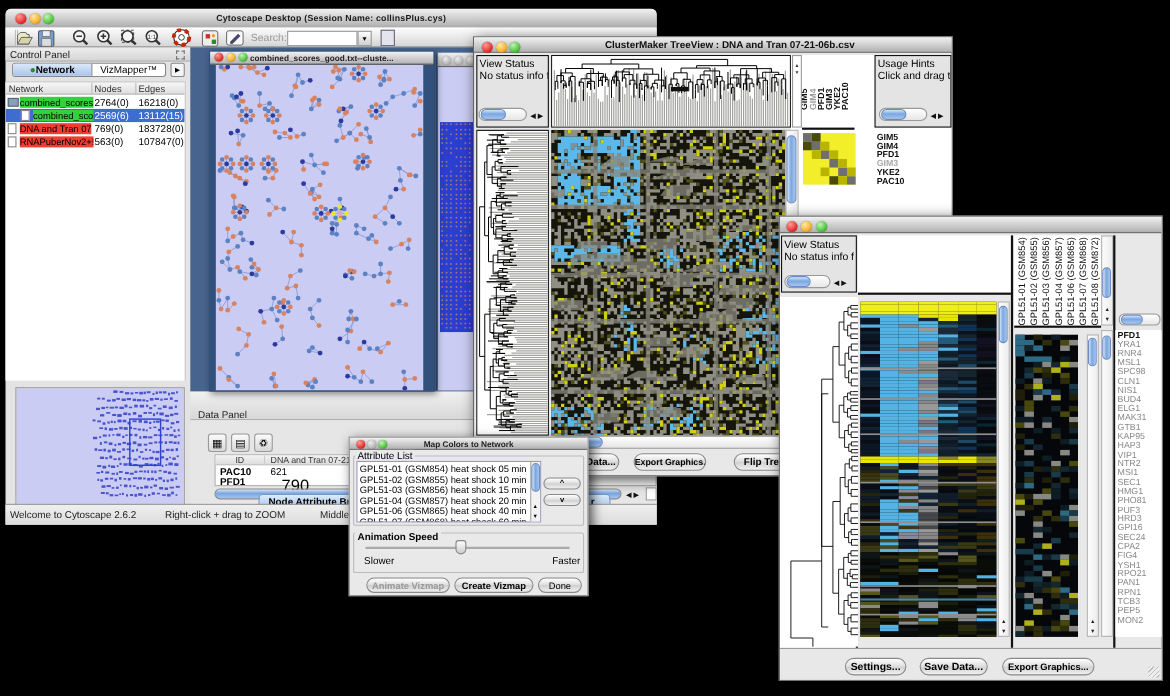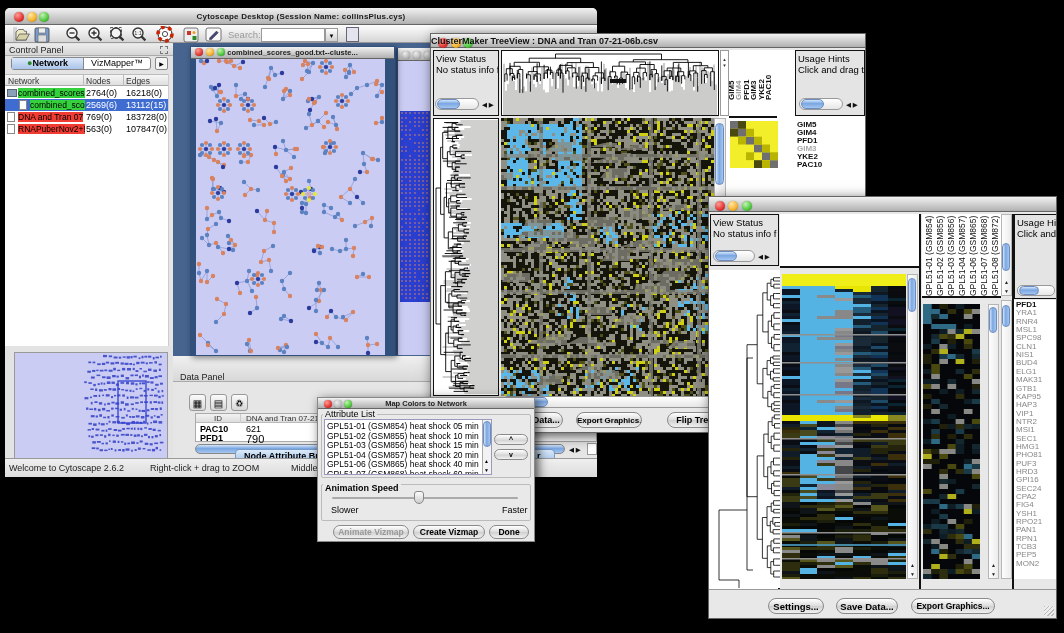--- a/index.html
+++ b/index.html
@@ -372,21 +372,21 @@
       <div class="abs" style="left:58px;top:12px;width:17px;height:17px;background:linear-gradient(#fbfbfb,#d8d8d8);border:1px solid #999;border-radius:3px;font-size:10px;text-align:center;line-height:17px">♽</div>
       <div class="abs" style="left:22px;top:31px;width:402px;height:29px;background:#fff;border:1px solid #aaa">
         <div class="abs" style="left:0;top:0;width:400px;height:9px;background:linear-gradient(#f2f2f2,#ddd);border-bottom:1px solid #bbb;font-size:8px;color:#333">
           <span class="abs" style="left:18px;top:0px">ID</span>
           <span class="abs" style="left:50px;top:0px">DNA and Tran 07-21-06b</span>
           <span class="abs" style="left:44px;width:1px;height:9px;background:#ccc"></span>
         </div>
         <div class="abs" style="left:4px;top:10px;font-size:9px;font-weight:bold">PAC10</div>
         <div class="abs" style="left:50px;top:10px;font-size:9px">621</div>
         <div class="abs" style="left:4px;top:19px;font-size:9px;font-weight:bold">PFD1</div>
-        <div class="abs" style="left:50px;top:19px;font-size:11px">790</div>
+        <div class="abs" style="left:60px;top:19px;font-size:15px">790</div>
       </div>
       <div class="abs" style="left:22px;top:62px;width:370px;height:10px;border:1px solid #888;border-radius:5px;background:linear-gradient(#d3e4f9,#7aa7e2 45%,#a6c6ef)"></div>
       <div style="position:absolute;left:396px;top:64px;font-size:6.5px;color:#111">◀ ▶</div>
       <div class="abs" style="left:414px;top:61px;width:10px;height:12px;background:#fff;border:1px solid #999"></div>
     </div>
     <div class="abs" style="left:230px;top:441px;height:13px;padding:0 8px;background:linear-gradient(#dcebfa,#a8c6ec);border:1px solid #7a9ac8;border-radius:4px 4px 0 0;font-size:9px;font-weight:bold;line-height:13px;white-space:nowrap">Node Attribute Browser</div>
     <div class="abs" style="left:528px;top:441px;width:22px;height:13px;background:linear-gradient(#dcebfa,#a8c6ec);border:1px solid #7a9ac8;border-radius:0 4px 0 0;font-size:9px;font-weight:bold;line-height:13px;padding-left:3px">r</div>
     <div class="abs" style="left:0;top:450px;width:592px;height:19px;background:linear-gradient(#efefef,#dcdcdc);border-top:1px solid #999;font-size:9px;color:#222">
       <span class="abs" style="left:4px;top:4px">Welcome to Cytoscape 2.6.2</span>
       <span class="abs" style="left:145px;top:4px">Right-click + drag  to  ZOOM</span>
@@ -1088,21 +1088,21 @@
         <circle cx="113" cy="129" r="2.1" fill="#e6e63a"></circle>
         <circle cx="117" cy="131" r="2.1" fill="#5c82c2"></circle>
         <circle cx="113" cy="135" r="2.1" fill="#d8aab8"></circle>
       </svg></div>
   </div>
 <div class="abs" style="left:430px;top:33px;width:436px;height:400px;background:#e8e8e8;border:1px solid #666;box-shadow:3px 3px 12px rgba(0,0,0,.7)">
     <div class="abs tb" style="left:0;top:0;width:434px;height:14px"></div>
     <div style="position:absolute;left:7px;top:4px;width:10px;height:10px;border-radius:50%;background:radial-gradient(circle at 35% 30%,#ff9d96,#e33632 60%,#a00);box-shadow:0 0 1px rgba(0,0,0,.6)"></div>
     <div style="position:absolute;left:20px;top:4px;width:10px;height:10px;border-radius:50%;background:radial-gradient(circle at 35% 30%,#ffe7a8,#f5b32e 60%,#b36d00);box-shadow:0 0 1px rgba(0,0,0,.6)"></div>
     <div style="position:absolute;left:32px;top:4px;width:10px;height:10px;border-radius:50%;background:radial-gradient(circle at 35% 30%,#c4f2b4,#4fc93f 60%,#1d7d00);box-shadow:0 0 1px rgba(0,0,0,.6)"></div>
-    <div class="abs" style="left:0;top:2px;width:346px;text-align:left;font-size:9px;font-weight:bold;color:#111">ClusterMaker TreeView : DNA and Tran 07-21-06b.csv</div>
+    <div class="abs" style="left:0;top:2px;width:346px;text-align:right;font-size:9px;font-weight:bold;color:#111">ClusterMaker TreeView : DNA and Tran 07-21-06b.csv</div>
     <div class="abs" style="left:288px;top:16px;width:146px;height:346px;background:#fff"></div>
     <div class="abs" style="left:2px;top:16px;width:66px;height:66px;background:#e4e4e4;border:1px solid #111;font-size:9.5px">
       <div style="padding:2px 0 0 2px">View Status</div>
       <div style="padding:0 0 0 2px;white-space:nowrap;overflow:hidden">No status info f</div>
     </div>
     <div style="position:absolute;left:4px;top:64px;width:44px;height:12px;background:linear-gradient(#fff,#e6e6e6);border:1px solid #999;border-radius:6px">
       <div style="position:absolute;left:1px;top:0px;width:23px;height:10px;border-radius:6px;background:linear-gradient(#d3e4f9,#7aa7e2 45%,#a6c6ef);border:1px solid #6b8cc0"></div>
     </div>
     <div style="position:absolute;left:51px;top:67px;font-size:6.5px;color:#111">◀ ▶</div>
     <div class="abs" style="left:70px;top:16px;width:218px;height:66px;border:1px solid #111"><svg width="216" height="64" viewBox="0 0 216 64">
@@ -1937,24 +1937,20 @@
         <text transform="translate(54,82) rotate(-90)" font-family="Liberation Sans" font-size="8.5" fill="#111">GPL51-06 (GSM865)</text>
         <text transform="translate(65,82) rotate(-90)" font-family="Liberation Sans" font-size="8.5" fill="#111">GPL51-07 (GSM868)</text>
         <text transform="translate(76,82) rotate(-90)" font-family="Liberation Sans" font-size="8.5" fill="#111">GPL51-08 (GSM872)</text>
       </svg></div>
     <div class="abs" style="left:213px;top:99px;width:79px;height:2px;background:#111"></div>
     <div style="position:absolute;left:292px;top:17px;width:11px;height:82px;background:linear-gradient(90deg,#fdfdfd,#ececec);border:1px solid #b5b5b5">
       <div style="position:absolute;left:0px;top:28px;width:8px;height:28px;border-radius:4px;background:linear-gradient(90deg,#d3e4f9,#7aa7e2 45%,#a6c6ef);border:1px solid #6b8cc0"></div>
       <div style="position:absolute;left:2px;bottom:10px;font-size:5px;color:#222">▲</div>
       <div style="position:absolute;left:2px;bottom:1px;font-size:5px;color:#222">▼</div>
     </div>
-    <div class="abs" style="left:305px;top:17px;width:43px;height:85px;background:#e4e4e4;border:1px solid #111;font-size:9.5px;overflow:hidden">
-      <div style="padding:2px 0 0 2px;white-space:nowrap">Usage Hi</div>
-      <div style="padding:0 0 0 2px;white-space:nowrap">Click and</div>
-    </div>
     <div style="position:absolute;left:308px;top:88px;width:38px;height:11px;background:linear-gradient(#fff,#e6e6e6);border:1px solid #999;border-radius:5px">
       <div style="position:absolute;left:1px;top:0px;width:20px;height:9px;border-radius:5px;background:linear-gradient(#d3e4f9,#7aa7e2 45%,#a6c6ef);border:1px solid #6b8cc0"></div>
     </div>
     <div class="abs" style="left:303px;top:17px;width:2px;height:375px;background:#111"></div>
     <div class="abs" style="left:214px;top:107px;width:57px;height:275px"><svg width="57" height="275" viewBox="0 0 57 275">
         <rect width="57" height="275" fill="#05070a"></rect>
         <rect x="0.0" y="0" width="8.7" height="5" fill="#2e6a84"></rect>
         <rect x="16.3" y="0" width="8.7" height="5" fill="#20200a"></rect>
         <rect x="32.6" y="0" width="8.7" height="5" fill="#0e1c24"></rect>
         <rect x="0.0" y="5" width="8.7" height="5" fill="#2e6a84"></rect>
@@ -2206,13 +2202,13 @@
     <div style="position:absolute;left:176px;top:36px;width:34px;height:11px;background:linear-gradient(#fff,#dcdcdc 50%,#cfcfcf 51%,#f0f0f0);border:1px solid #8a8a8a;border-radius:6px;text-align:center;line-height:10px;font-size:7px;white-space:nowrap;overflow:hidden;font-weight:bold;color:#000">^</div>
     <div style="position:absolute;left:176px;top:51px;width:34px;height:11px;background:linear-gradient(#fff,#dcdcdc 50%,#cfcfcf 51%,#f0f0f0);border:1px solid #8a8a8a;border-radius:6px;text-align:center;line-height:10px;font-size:7px;white-space:nowrap;overflow:hidden;font-weight:bold;color:#000">v</div>
     <div class="abs" style="left:3px;top:86px;width:210px;height:37px;border:1px solid #bbb;border-radius:2px"></div>
     <div class="abs" style="left:5px;top:81px;font-size:9px;font-weight:bold;background:#e9e9e9;padding:4px 2px">Animation Speed</div>
     <div class="abs" style="left:14px;top:99px;width:186px;height:2px;background:#aaa;border-radius:1px"></div>
     <div class="abs" style="left:96px;top:93px;width:10px;height:13px;background:linear-gradient(#fdfdfd,#ccc);border:1px solid #888;border-radius:3px 3px 5px 5px"></div>
     <div class="abs" style="left:13px;top:107px;font-size:9px">Slower</div>
     <div class="abs" style="left:184px;top:107px;font-size:9px">Faster</div>
     <div style="position:absolute;left:15px;top:127px;width:76px;height:14px;background:linear-gradient(#fff,#dcdcdc 50%,#cfcfcf 51%,#f0f0f0);border:1px solid #8a8a8a;border-radius:8px;text-align:center;line-height:13px;font-size:8.5px;white-space:nowrap;overflow:hidden;font-weight:bold;color:#999">Animate Vizmap</div>
     <div style="position:absolute;left:95px;top:127px;width:72px;height:14px;background:linear-gradient(#fff,#dcdcdc 50%,#cfcfcf 51%,#f0f0f0);border:1px solid #8a8a8a;border-radius:8px;text-align:center;line-height:13px;font-size:8.5px;white-space:nowrap;overflow:hidden;font-weight:bold;color:#000">Create Vizmap</div>
-    <div style="position:absolute;left:171px;top:127px;width:40px;height:14px;background:linear-gradient(#fff,#dcdcdc 50%,#cfcfcf 51%,#f0f0f0);border:1px solid #8a8a8a;border-radius:8px;text-align:center;line-height:13px;font-size:8.5px;white-space:nowrap;overflow:hidden;font-weight:bold;color:#000">Done</div>
+    <div style="position:absolute;left:171px;top:127px;width:40px;height:14px;background:linear-gradient(#fff,#dcdcdc 50%,#cfcfcf 51%,#f0f0f0);border:1px solid #8a8a8a;border-radius:8px;text-align:center;line-height:13px;font-size:8.5px;white-space:nowrap;overflow:hidden;font-weight:normal;color:#000">Done</div>
   </div>
 </body></html>

